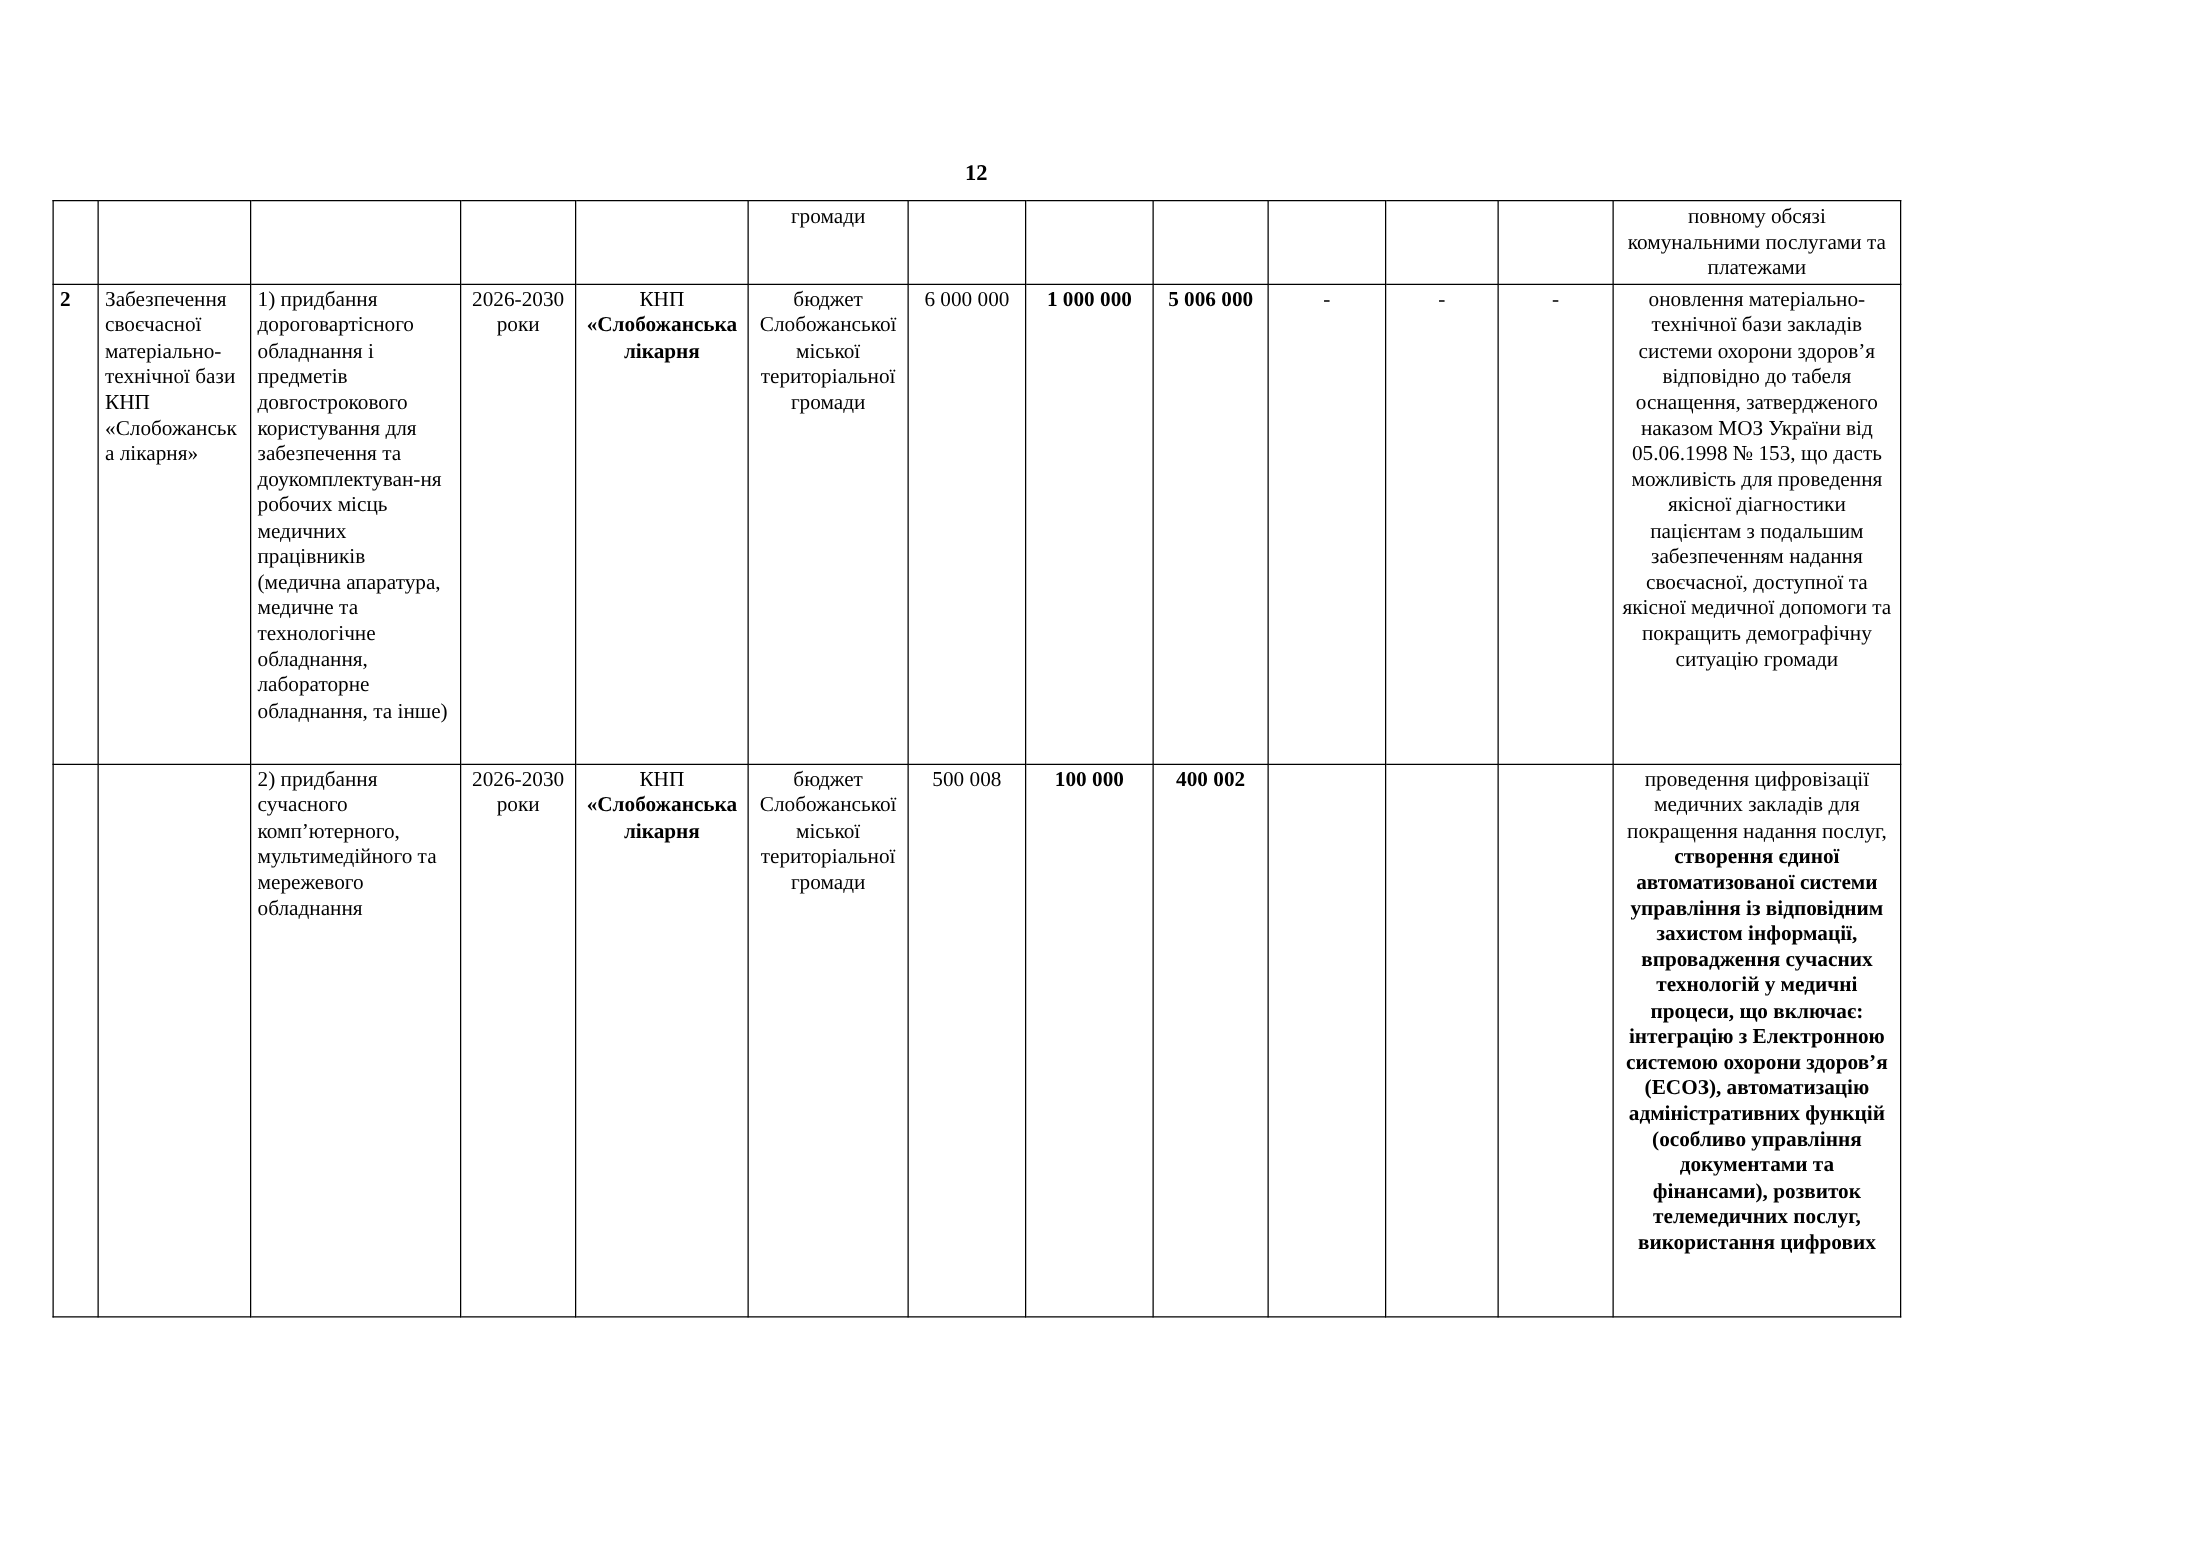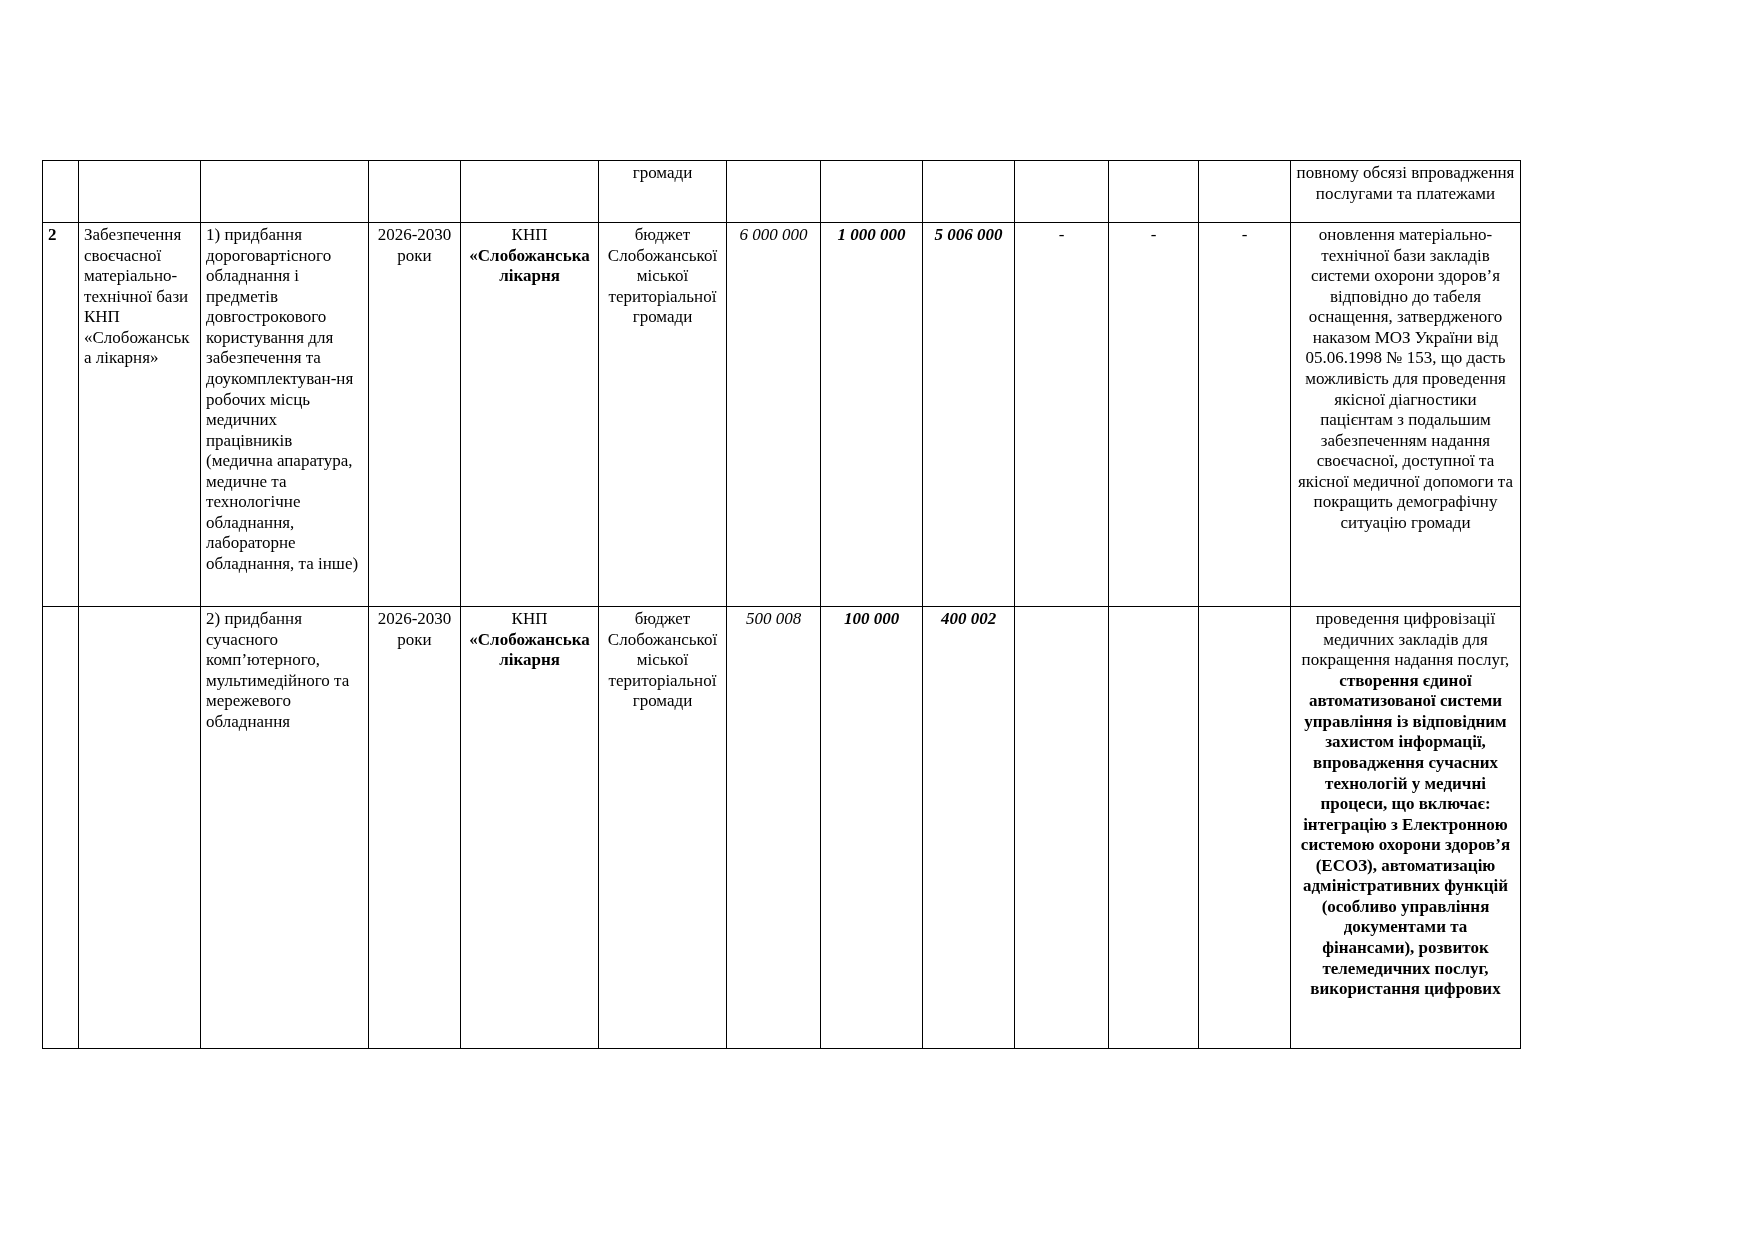--- a/index.html
+++ b/index.html
@@ -34,21 +34,21 @@
   }
   table.doc-table td {
     border: 1px solid #000000;
     vertical-align: top;
     padding: 2px 5px;
     overflow-wrap: break-word;
     word-wrap: break-word;
   }
   .center { text-align: center; }
   .bold { font-weight: bold; }
-  .num { white-space: nowrap; font-style: italic; }
+  .num { white-space: nowrap; }
   col.c1 { width: 36px; }
   col.c2 { width: 122px; }
   col.c3 { width: 168px; }
   col.c4 { width: 92px; }
   col.c5 { width: 138px; }
   col.c6 { width: 128px; }
   col.c7 { width: 94px; }
   col.c8 { width: 102px; }
   col.c9 { width: 92px; }
   col.c10 { width: 94px; }
@@ -57,20 +57,21 @@
   col.c13 { width: 230px; }
   tr.r-cont { height: 62px; }
   tr.r-main { height: 384px; }
   tr.r-sub  { height: 442px; }
 </style>
 </head>
 <body>
 
 <div class="page">
 
+  <div class="page-number">12</div>
 
   <table class="doc-table">
     <colgroup>
       <col class="c1">
         <col class="c2">
         <col class="c3">
         <col class="c4">
         <col class="c5">
       <col class="c6">
         <col class="c7">
@@ -89,21 +90,21 @@
         <td></td>
         <td></td>
         <td></td>
         <td class="center">громади</td>
         <td></td>
         <td></td>
         <td></td>
         <td></td>
         <td></td>
         <td></td>
-        <td class="center">повному обсязі впровадження послугами та платежами</td>
+        <td class="center">повному обсязі комунальними послугами та платежами</td>
       </tr>
 
       <tr class="r-main">
         <td class="bold">2</td>
         <td>Забезпечення своєчасної матеріально-технічної бази КНП «Слобожанська лікарня»</td>
         <td>1) придбання дороговартісного обладнання і предметів довгострокового користування для забезпечення та доукомплектуван-ня робочих місць медичних працівників (медична апаратура, медичне та технологічне обладнання, лабораторне обладнання, та інше)</td>
         <td class="center">2026-2030 роки</td>
         <td class="center">
           <span>КНП</span>
           <span class="bold">«Слобожанська лікарня</span>

